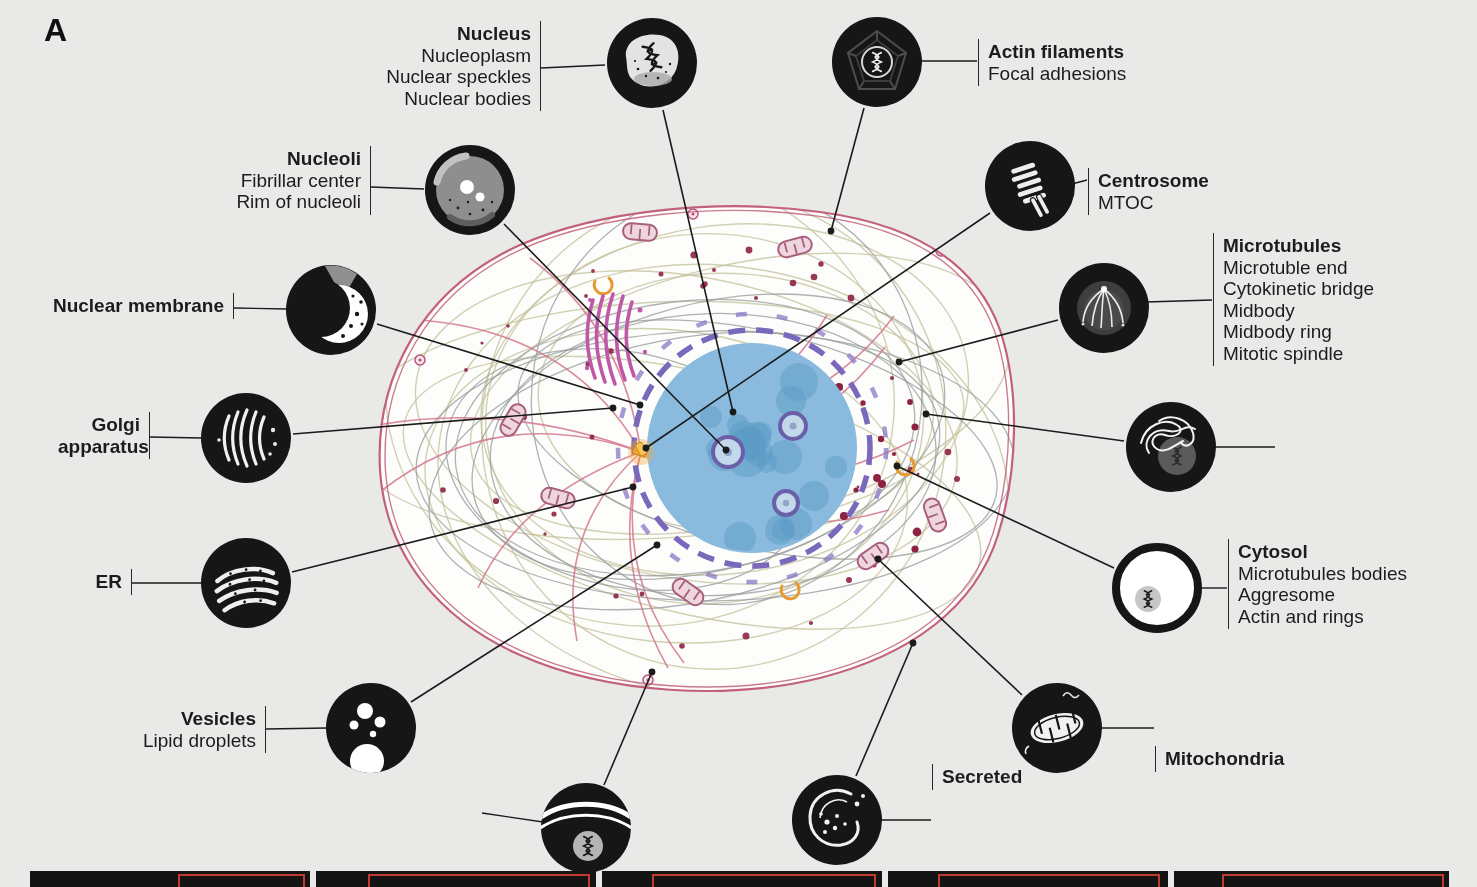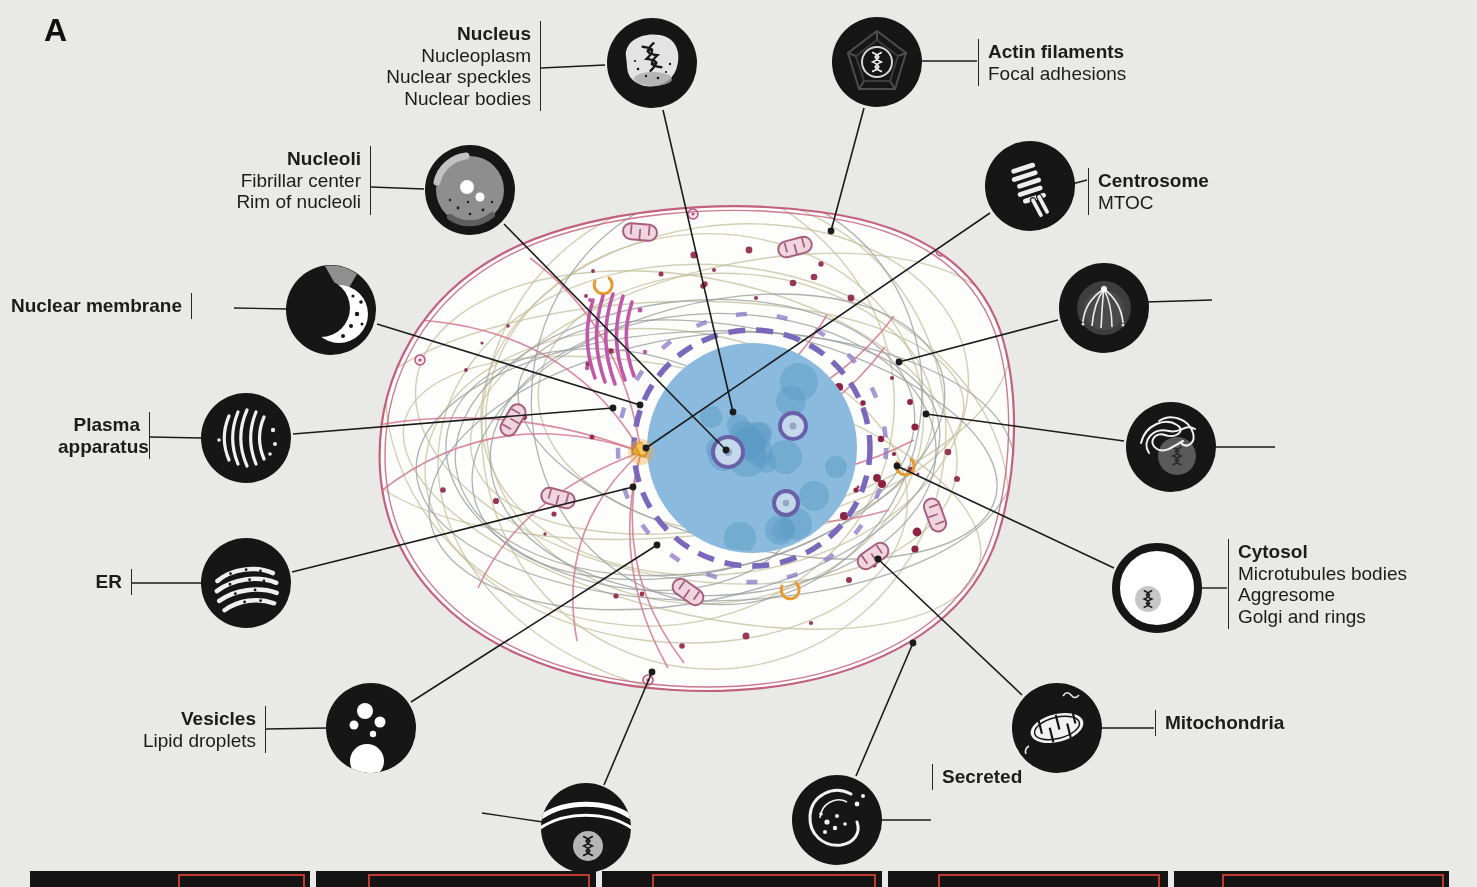--- a/index.html
+++ b/index.html
@@ -514,47 +514,55 @@
   <div class="clabel right" style="left:978px;top:39px">
     <div class="ctitle">Actin filaments</div>
     <div class="csub">Focal adhesions</div>
   </div>
 
   <div class="clabel right" style="left:1088px;top:168px">
     <div class="ctitle">Centrosome</div>
     <div class="csub">MTOC</div>
   </div>
 
-  <div class="clabel left" style="right:1285px;top:293px">
+  <div class="clabel left" style="right:1243px;top:293px">
     <div class="ctitle">Nuclear membrane</div>
   </div>
 
+  <div class="clabel right" style="left:1213px;top:233px">
+    <div class="ctitle">Microtubules</div>
+    <div class="csub">Microtuble end</div>
+    <div class="csub">Cytokinetic bridge</div>
+    <div class="csub">Midbody</div>
+    <div class="csub">Midbody ring</div>
+    <div class="csub">Mitotic spindle</div>
+  </div>
 
   <div class="clabel left wrap" style="right:1327px;top:412px;width:82px">
-    <div class="ctitle">Plasma apparatus</div>
+    <div class="ctitle">Golgi apparatus</div>
   </div>
 
 
   <div class="clabel left" style="right:1345px;top:569px">
     <div class="ctitle">ER</div>
   </div>
 
   <div class="clabel right" style="left:1228px;top:539px">
     <div class="ctitle">Cytosol</div>
     <div class="csub">Microtubules bodies</div>
     <div class="csub">Aggresome</div>
-    <div class="csub">Golgi and rings</div>
+    <div class="csub">Actin and rings</div>
   </div>
 
   <div class="clabel left" style="right:1211px;top:706px">
     <div class="ctitle">Vesicles</div>
     <div class="csub">Lipid droplets</div>
   </div>
 
-  <div class="clabel right" style="left:1155px;top:710px">
+  <div class="clabel right" style="left:1155px;top:746px">
     <div class="ctitle">Mitochondria</div>
   </div>
 
 
   <div class="clabel right" style="left:932px;top:764px">
     <div class="ctitle">Secreted</div>
   </div>
 
   <div>
     <div class="strip-seg" style="left:30px;width:280px">

